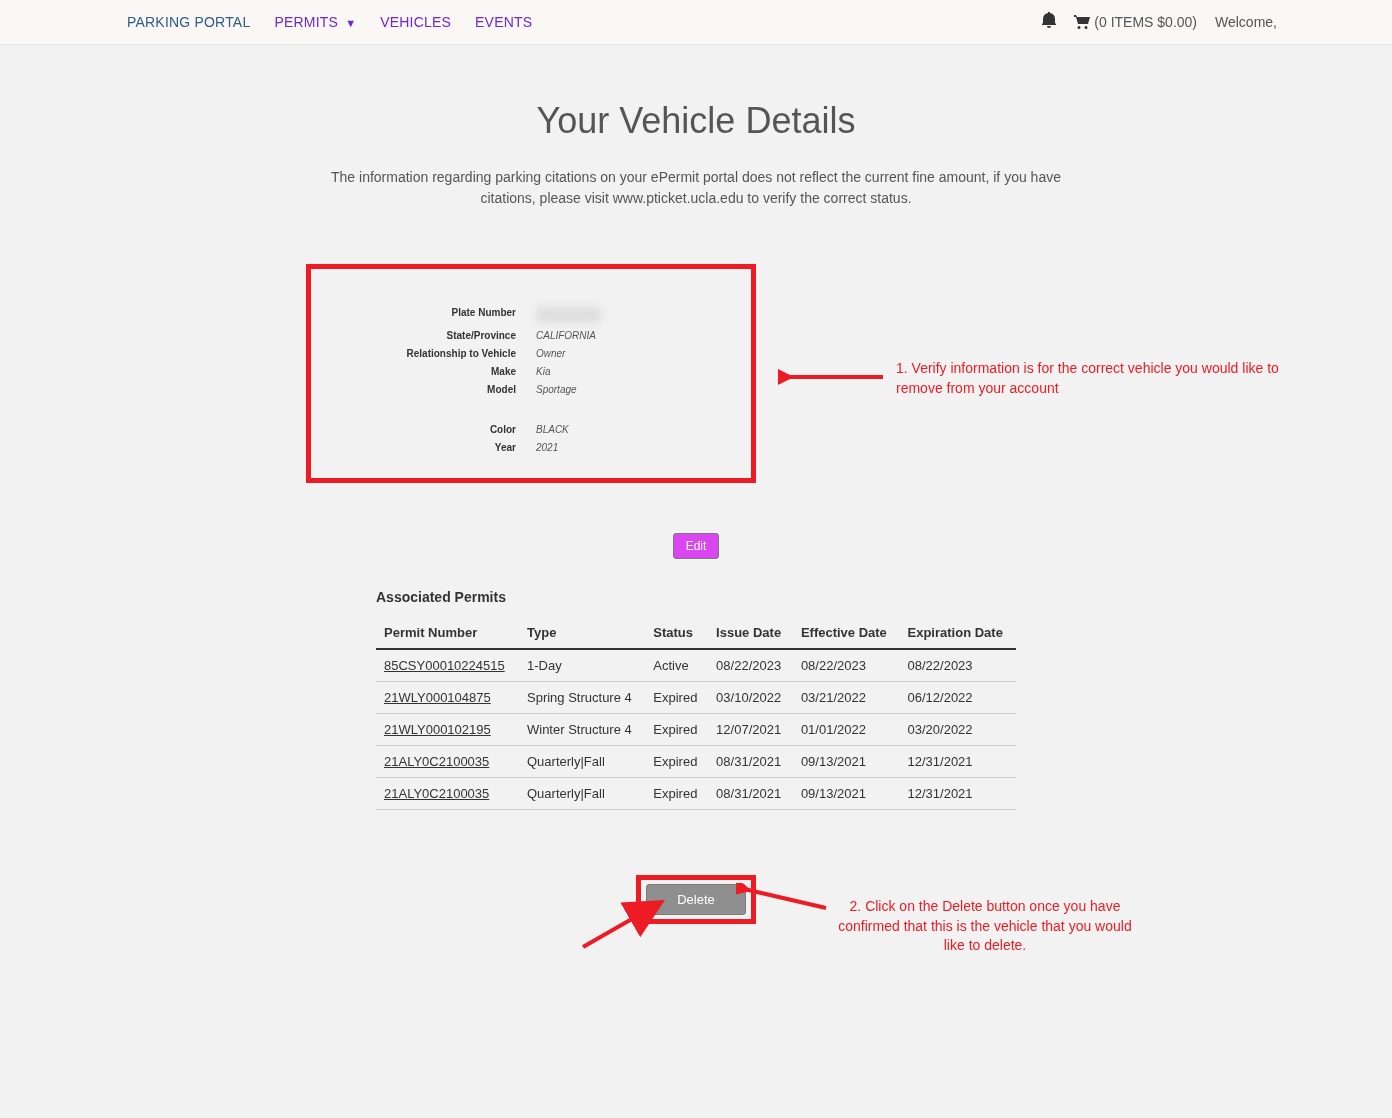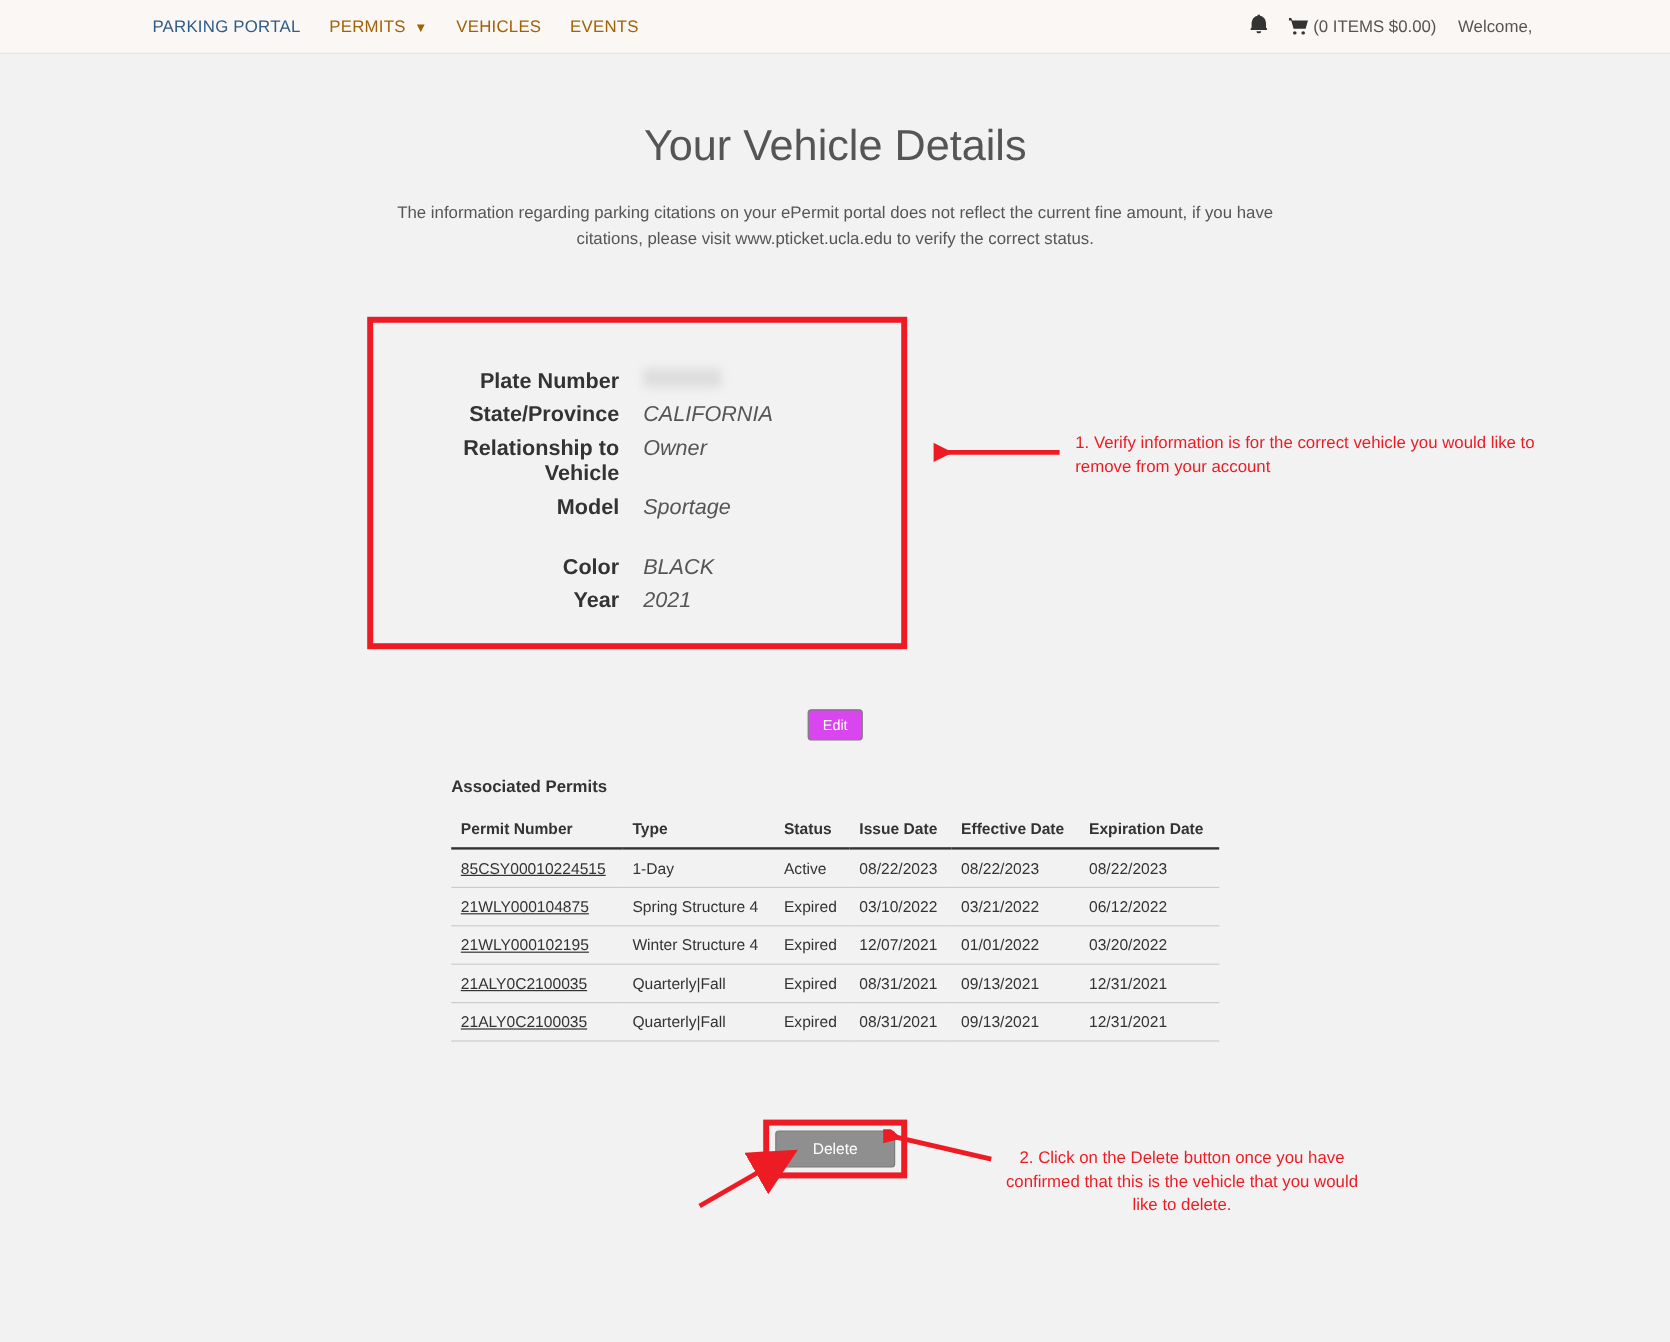--- a/index.html
+++ b/index.html
@@ -13,21 +13,21 @@
   .navbar {
     background: #faf7f4;
     height: 45px;
     display: flex;
     align-items: center;
     padding: 0 115px;
     border-bottom: 1px solid #e8e5e2;
   }
   .nav-left { display: flex; align-items: center; }
   .nav-link {
-    color: #a16207;
+    color: #6d28d9;
     text-decoration: none;
     padding: 0 12px;
     font-size: 14px;
     letter-spacing: 0.2px;
     cursor: pointer;
   }
   .nav-link.active { color: #2e5c87; font-weight: 500; }
   .chev { font-size: 11px; margin-left: 3px; }
   .nav-right { margin-left: auto; display: flex; align-items: center; gap: 18px; color: #555; }
   .nav-right .icon { font-size: 16px; cursor: pointer; color: #333; }
@@ -60,21 +60,21 @@
   .details-box {
     border: 5px solid #ed1c24;
     width: 450px;
     margin-left: 210px;
     padding: 38px 20px 18px 20px;
     background: #f2f2f2;
   }
   .detail-row {
     display: flex;
     margin-bottom: 7px;
-    font-size: 18px;
+    font-size: 10px;
   }
   .detail-label {
     width: 195px;
     text-align: right;
     font-weight: 700;
     color: #333;
     padding-right: 10px;
   }
   .detail-value {
     color: #555;
@@ -225,20 +225,24 @@
             <div class="blurred"></div>
           </div>
       </div>
       <div class="detail-row">
         <div class="detail-label">State/Province</div>
         <div class="detail-value">CALIFORNIA</div>
       </div>
       <div class="detail-row">
         <div class="detail-label">Relationship to Vehicle</div>
         <div class="detail-value">Owner</div>
+      </div>
+      <div class="detail-row">
+        <div class="detail-label">Make</div>
+        <div class="detail-value">Kia</div>
       </div>
       <div class="detail-row">
         <div class="detail-label">Model</div>
         <div class="detail-value">Sportage</div>
       </div>
       <div class="gap-row"></div>
       <div class="detail-row">
         <div class="detail-label">Color</div>
         <div class="detail-value">BLACK</div>
       </div>

